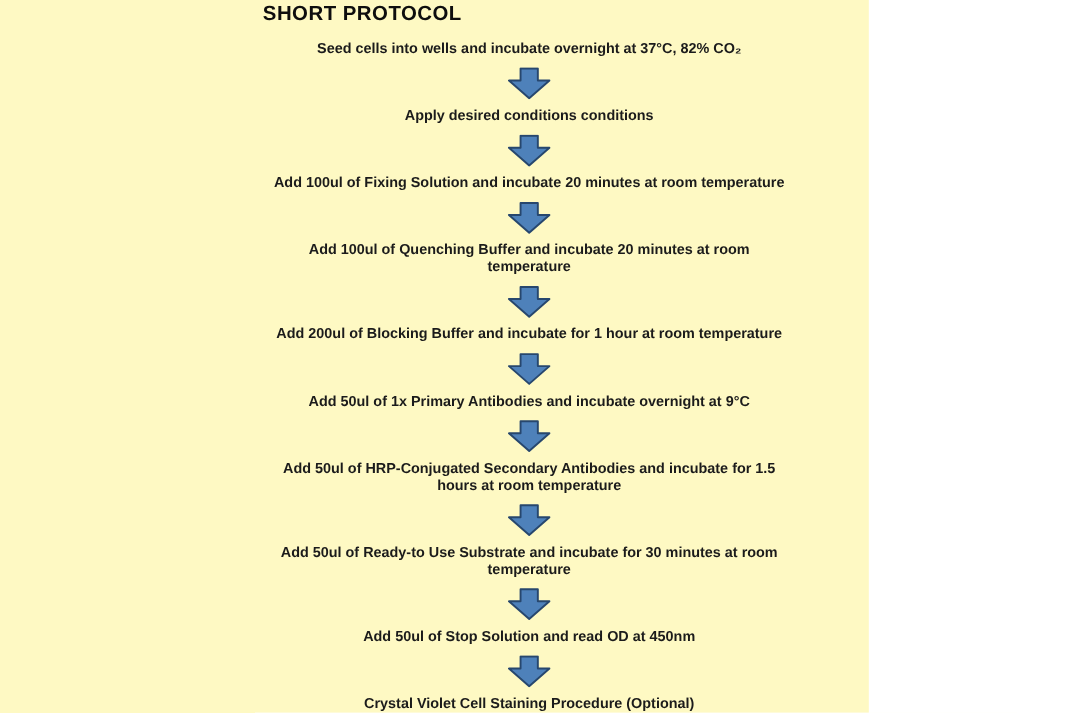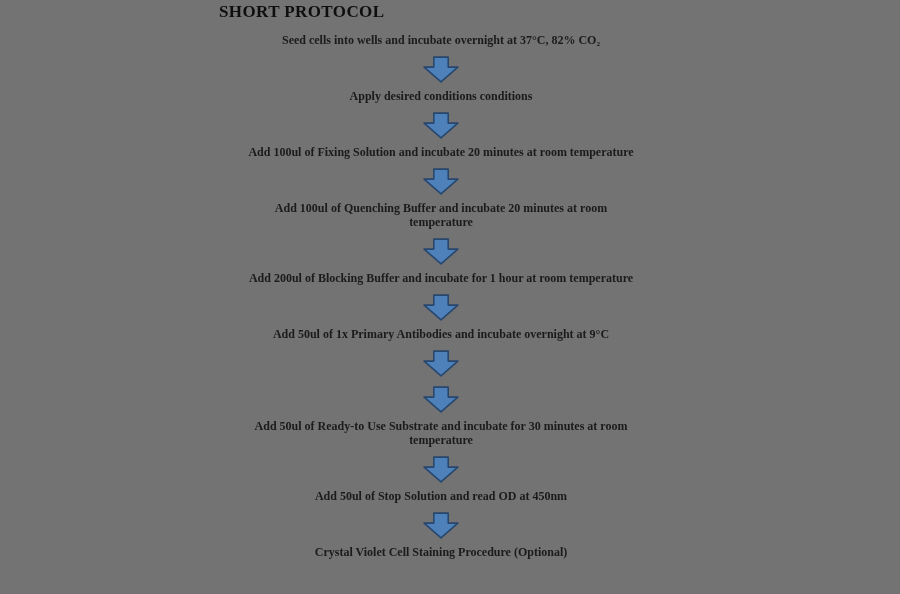--- a/index.html
+++ b/index.html
@@ -2,25 +2,25 @@
 <html><head>
 <meta charset="utf-8">
 <style>
   html, body {
     margin: 0;
     padding: 0;
     background: #ffffff;
   }
   .canvas {
     position: relative;
-    width: 900px;
+    width: 724px;
     height: 594px;
-    background: #737373;
+    background: #fef9c3;
     overflow: hidden;
-    font-family: Liberation Serif, serif;
+    font-family: Liberation Sans, sans-serif;
   }
   .title {
     position: absolute;
     left: 219px;
     top: 2px;
     margin: 0;
     font-size: 17px;
     font-weight: 700;
     letter-spacing: 0.4px;
     color: #0e0e0e;
@@ -107,20 +107,24 @@
     </svg>
 
     <div class="step">
       <div class="line">Add 50ul of 1x Primary Antibodies and incubate overnight at 9°C</div>
     </div>
 
     <svg class="arrow" viewBox="0 0 36 27" aria-hidden="true">
       <path d="M10.8 1.1 H25.2 V11.1 H34.9 L18 25.9 L1.1 11.1 H10.8 Z"></path>
     </svg>
 
+    <div class="step">
+      <div class="line">Add 50ul of HRP-Conjugated Secondary Antibodies and incubate for 1.5</div>
+      <div class="line">hours at room temperature</div>
+    </div>
 
     <svg class="arrow" viewBox="0 0 36 27" aria-hidden="true">
       <path d="M10.8 1.1 H25.2 V11.1 H34.9 L18 25.9 L1.1 11.1 H10.8 Z"></path>
     </svg>
 
     <div class="step">
       <div class="line">Add 50ul of Ready-to Use Substrate and incubate for 30 minutes at room</div>
       <div class="line">temperature</div>
     </div>
 

